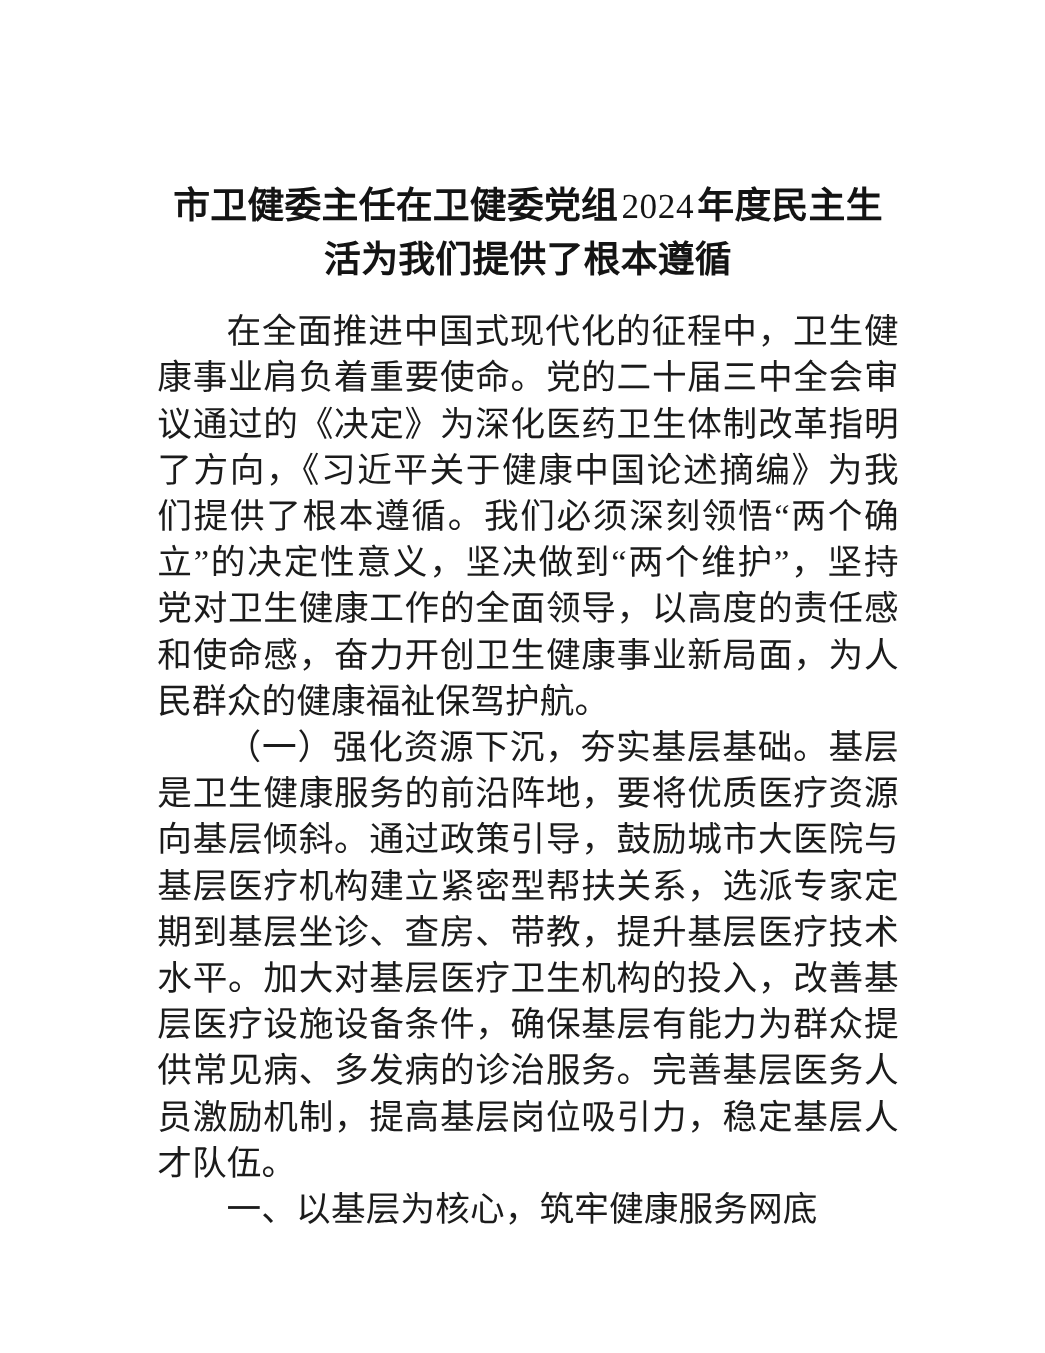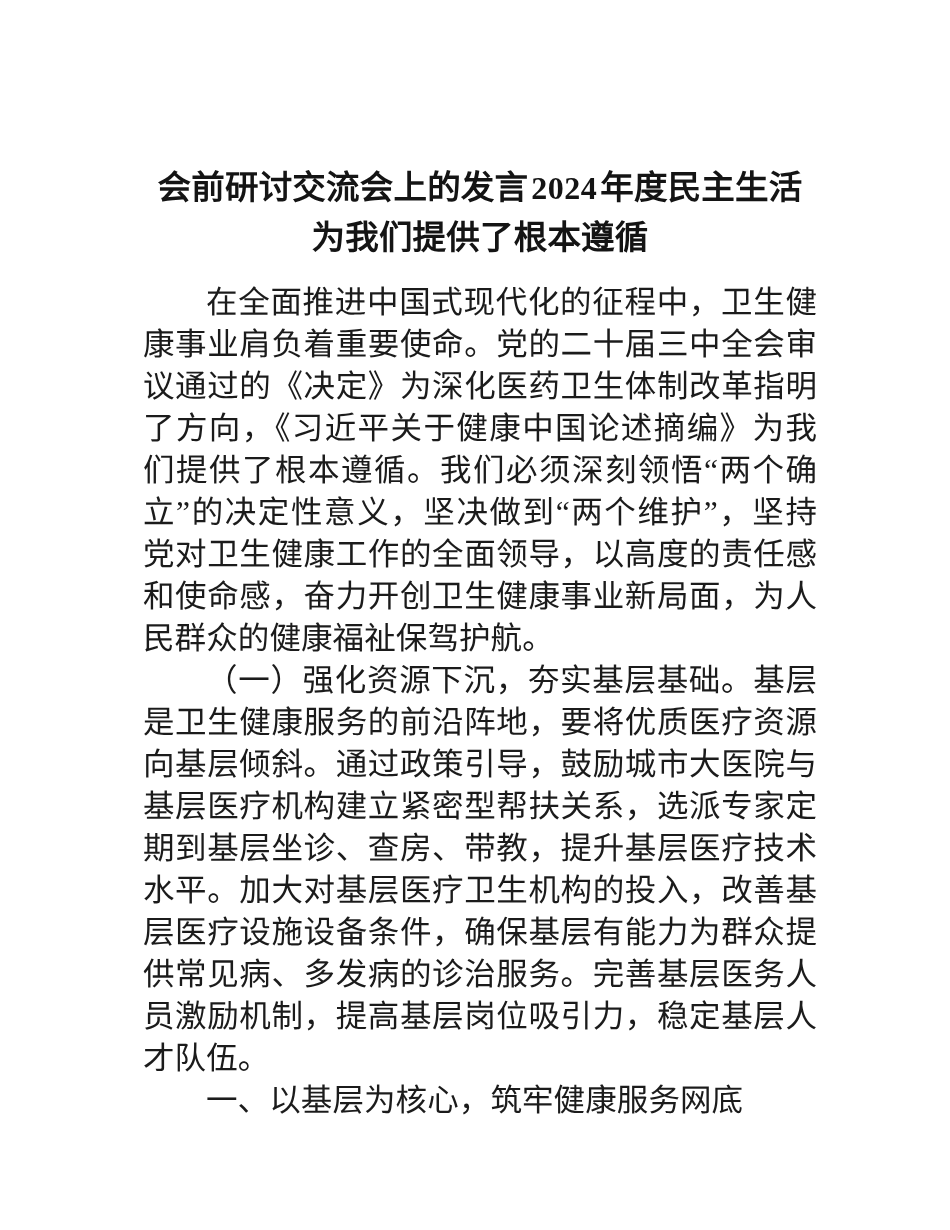--- a/index.html
+++ b/index.html
@@ -33,21 +33,21 @@
     font-family: "Liberation Sans", "DejaVu Sans", sans-serif;
     font-weight: 700;
     font-size: 33.5px;
     line-height: 49px;
     letter-spacing: 0.2px;
     color: #141414;
     -webkit-font-smoothing: none;
   }
   .doc-title .num {
     font-family: "Liberation Serif", "DejaVu Serif", serif;
-    font-weight: 700;
+    font-weight: 400;
     font-size: 32px;
     padding: 0 3px;
     letter-spacing: 0.5px;
   }
 
   
   .body-block {
     margin-top: 20px;
   }
   p.para {
@@ -74,21 +74,21 @@
     text-indent: 2em;
     text-align: left;
   }
 </style>
 </head>
 <body>
 
 <div class="page">
   <div class="content">
 
-    <h1 class="doc-title"><span>会前研讨交流会上的发言</span><span class="num">2024</span><span>年度民主生活</span><span>为我们提供了根本遵循</span></h1>
+    <h1 class="doc-title"><span>市卫健委主任在卫健委党组</span><span class="num">2024</span><span>年度民主生活</span><span>为我们提供了根本遵循</span></h1>
 
     <div class="body-block">
 
 
       <p class="para">在全面推进中国式现代化的征程中，卫生健康事业肩负着重要使命。党的二十届三中全会审议通过的《决定》为深化医药卫生体制改革指明了方向，《习近平关于健康中国论述摘编》为我们提供了根本遵循。我们必须深刻领悟“两个确立”的决定性意义，坚决做到“两个维护”，坚持党对卫生健康工作的全面领导，以高度的责任感和使命感，奋力开创卫生健康事业新局面，为人民群众的健康福祉保驾护航。</p>
 
       <p class="para">（一）强化资源下沉，夯实基层基础。基层是卫生健康服务的前沿阵地，要将优质医疗资源向基层倾斜。通过政策引导，鼓励城市大医院与基层医疗机构建立紧密型帮扶关系，选派专家定期到基层坐诊、查房、带教，提升基层医疗技术水平。加大对基层医疗卫生机构的投入，改善基层医疗设施设备条件，确保基层有能力为群众提供常见病、多发病的诊治服务。完善基层医务人员激励机制，提高基层岗位吸引力，稳定基层人才队伍。</p>
 
       <p class="para heading-1">一、以基层为核心，筑牢健康服务网底</p>
 

